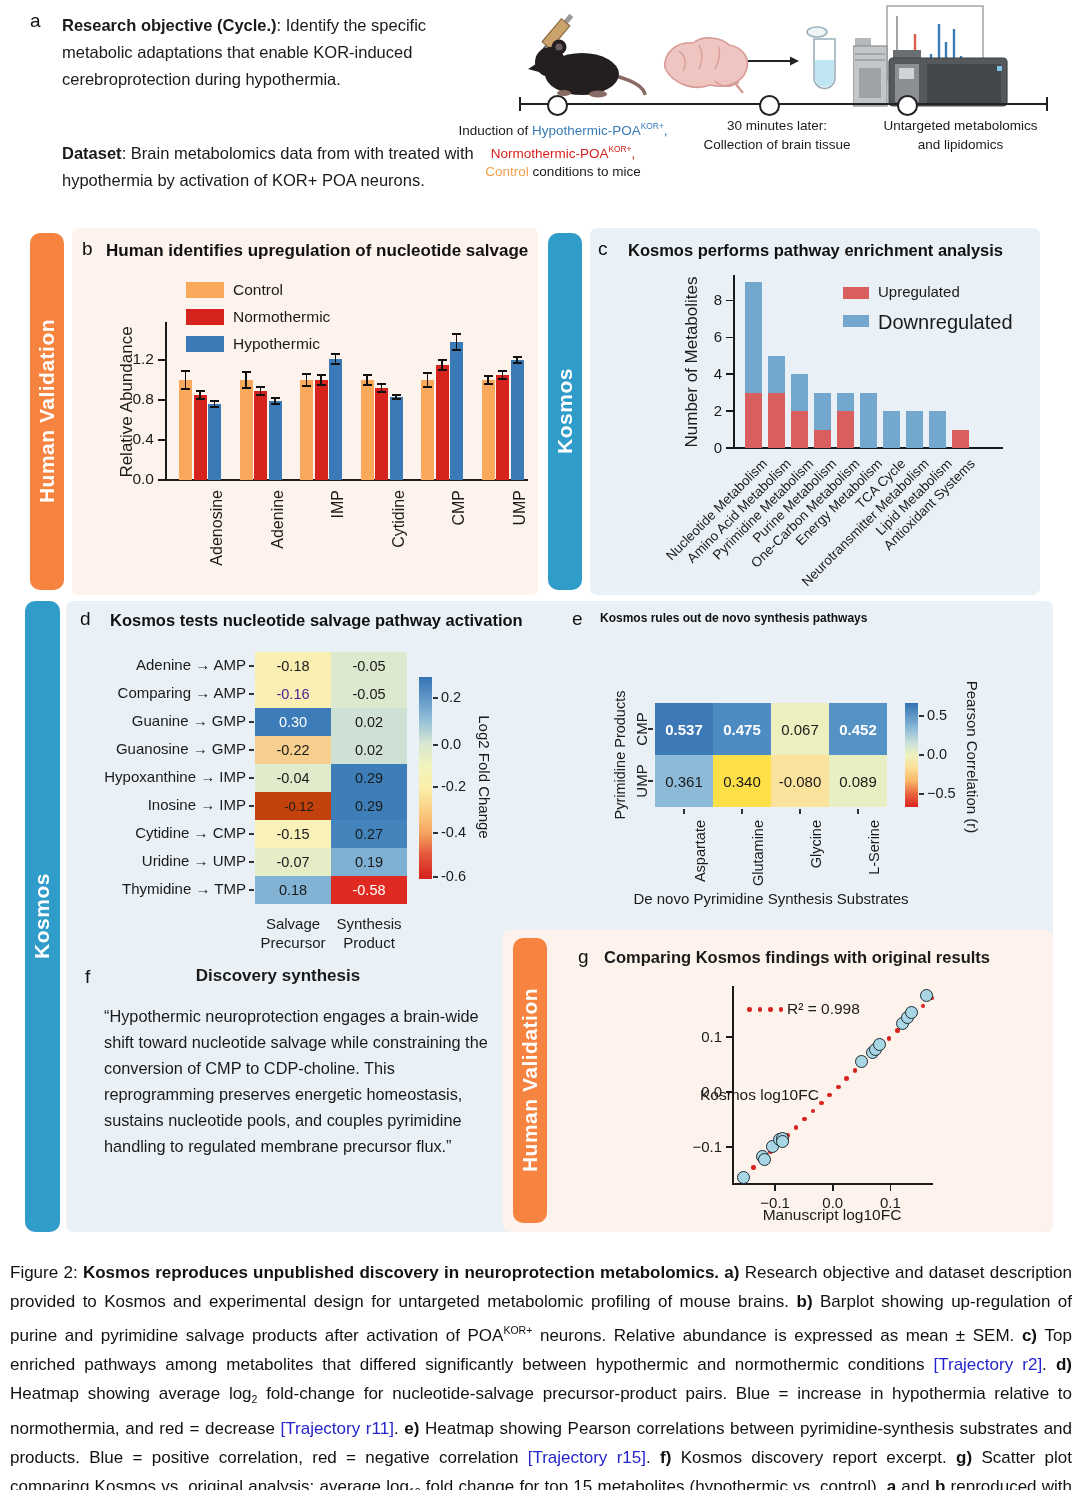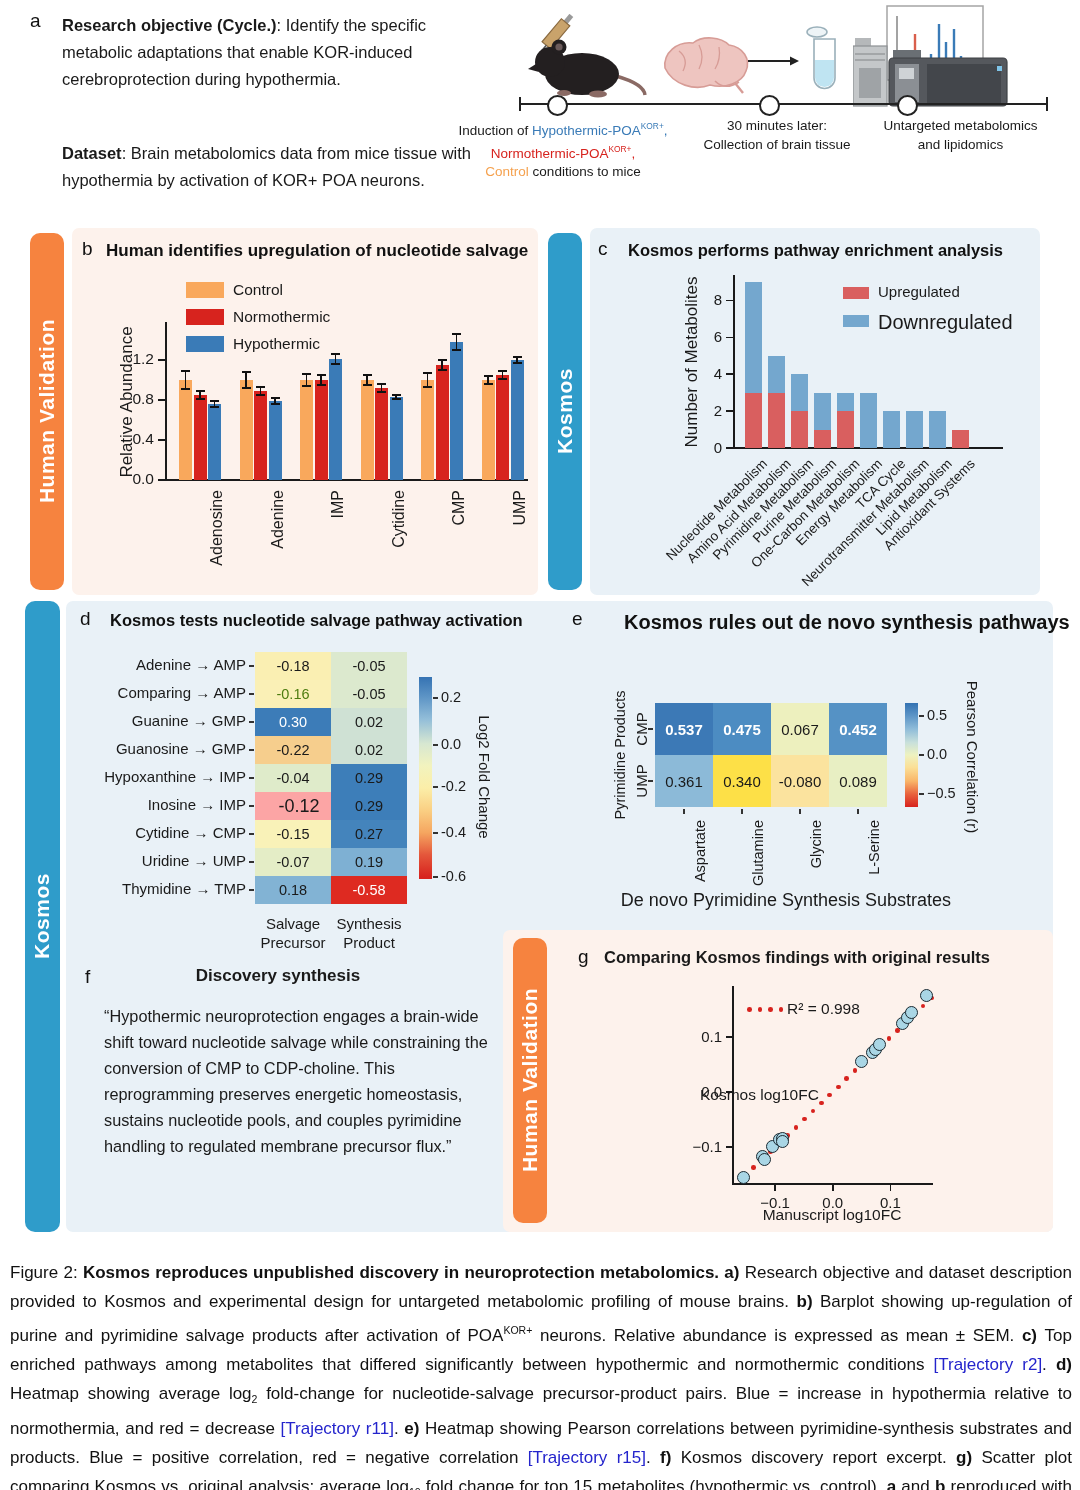--- a/index.html
+++ b/index.html
@@ -28,21 +28,21 @@
   .g-pt{position:absolute;width:13px;height:13px;border-radius:50%;background:#A9D6E5;border:1.6px solid #1c2b33;box-sizing:border-box;}
   .dot{position:absolute;width:4.6px;height:4.6px;border-radius:50%;background:#D7231E;}
 </style>
 </head>
 <body>
 
 <div id="page">
 
   <div class="plabel" style="left:30px;top:10px;">a</div>
   <div class="abs" style="left:62px;top:12px;width:420px;font-size:16.5px;line-height:27px;"><span style="font-weight:bold;">Research objective (Cycle.)</span><span>: Identify the specific metabolic adaptations that enable KOR-induced cerebroprotection during hypothermia.</span></div>
-  <div class="abs" style="left:62px;top:140px;width:435px;font-size:16.5px;line-height:27px;"><span style="font-weight:bold;">Dataset</span><span>: Brain metabolomics data from mice tissue with hypothermia by activation of KOR+ POA neurons.</span></div>
+  <div class="abs" style="left:62px;top:140px;width:435px;font-size:16.5px;line-height:27px;"><span style="font-weight:bold;">Dataset</span><span>: Brain metabolomics data from with treated with hypothermia by activation of KOR+ POA neurons.</span></div>
 
   <div class="abs" style="left:498px;top:10px;width:560px;height:100px;">
     <svg class="abs" style="left:0;top:4px;" width="152" height="86" viewBox="0 0 152 86">
       <path d="M118 62 Q146 70 147 81" stroke="#8a6a64" stroke-width="3.4" fill="none"></path>
       <g transform="rotate(40 56 26)">
         <rect x="51" y="-4" width="5" height="9" fill="#9a9a9a"></rect>
         <rect x="48" y="5" width="11" height="30" fill="#C9A36B" stroke="#8a6a40" stroke-width="1.2"></rect>
         <line x1="53.5" y1="35" x2="53.5" y2="46" stroke="#555" stroke-width="1.6"></line>
       </g>
       <ellipse cx="84" cy="60" rx="37" ry="21" fill="#231f20"></ellipse>
@@ -274,37 +274,37 @@
     <div class="sidebar-label" style="left:17px;top:315px;">Kosmos</div>
   </div>
 
   <div class="plabel" style="left:80px;top:608px;">d</div>
   <div class="ptitle" style="left:110px;top:611px;font-size:16.5px;">Kosmos tests nucleotide salvage pathway activation</div>
   <div class="abs" style="left:0;top:0;width:1080px;height:1490px;">
       <div class="hm-cell" style="position: absolute; left: 255px; top: 652px; width: 76px; height: 28px; background: rgb(250, 239, 178); font-size: 14.5px; color: rgb(26, 26, 26);">-0.18</div>
       <div class="hm-cell" style="position: absolute; left: 331px; top: 652px; width: 76px; height: 28px; background: rgb(220, 233, 206); font-size: 14.5px; color: rgb(26, 26, 26);">-0.05</div>
       <div style="position: absolute; right: 834px; top: 656px; font-size: 15px; white-space: nowrap;">Adenine → AMP</div>
       <div style="position: absolute; left: 249px; top: 665.25px; width: 5px; height: 1.5px; background: rgb(51, 51, 51);"></div>
-      <div class="hm-cell" style="position: absolute; left: 255px; top: 680px; width: 76px; height: 28px; background: rgb(250, 240, 182); font-size: 14.5px; color: #4d7c0f;">-0.16</div>
+      <div class="hm-cell" style="position: absolute; left: 255px; top: 680px; width: 76px; height: 28px; background: rgb(250, 240, 182); font-size: 14.5px; color: #4c1d95;">-0.16</div>
       <div class="hm-cell" style="position: absolute; left: 331px; top: 680px; width: 76px; height: 28px; background: rgb(220, 233, 206); font-size: 14.5px; color: rgb(26, 26, 26);">-0.05</div>
       <div style="position: absolute; right: 834px; top: 684px; font-size: 15px; white-space: nowrap;">Comparing → AMP</div>
       <div style="position: absolute; left: 249px; top: 693.25px; width: 5px; height: 1.5px; background: rgb(51, 51, 51);"></div>
       <div class="hm-cell" style="position: absolute; left: 255px; top: 708px; width: 76px; height: 28px; background: rgb(60, 124, 184); font-size: 14.5px; color: rgb(255, 255, 255);">0.30</div>
       <div class="hm-cell" style="position: absolute; left: 331px; top: 708px; width: 76px; height: 28px; background: rgb(207, 225, 212); font-size: 14.5px; color: rgb(26, 26, 26);">0.02</div>
       <div style="position: absolute; right: 834px; top: 712px; font-size: 15px; white-space: nowrap;">Guanine → GMP</div>
       <div style="position: absolute; left: 249px; top: 721.25px; width: 5px; height: 1.5px; background: rgb(51, 51, 51);"></div>
       <div class="hm-cell" style="position: absolute; left: 255px; top: 736px; width: 76px; height: 28px; background: rgb(246, 206, 141); font-size: 14.5px; color: rgb(26, 26, 26);">-0.22</div>
       <div class="hm-cell" style="position: absolute; left: 331px; top: 736px; width: 76px; height: 28px; background: rgb(207, 225, 212); font-size: 14.5px; color: rgb(26, 26, 26);">0.02</div>
       <div style="position: absolute; right: 834px; top: 740px; font-size: 15px; white-space: nowrap;">Guanosine → GMP</div>
       <div style="position: absolute; left: 249px; top: 749.25px; width: 5px; height: 1.5px; background: rgb(51, 51, 51);"></div>
       <div class="hm-cell" style="position: absolute; left: 255px; top: 764px; width: 76px; height: 28px; background: rgb(223, 235, 202); font-size: 14.5px; color: rgb(26, 26, 26);">-0.04</div>
       <div class="hm-cell" style="position: absolute; left: 331px; top: 764px; width: 76px; height: 28px; background: rgb(61, 126, 185); font-size: 14.5px; color: rgb(26, 26, 26);">0.29</div>
       <div style="position: absolute; right: 834px; top: 768px; font-size: 15px; white-space: nowrap;">Hypoxanthine → IMP</div>
       <div style="position: absolute; left: 249px; top: 777.25px; width: 5px; height: 1.5px; background: rgb(51, 51, 51);"></div>
-      <div class="hm-cell" style="position: absolute; left: 255px; top: 792px; width: 88px; height: 28px; background: #fca5a5; font-size: 18px; color: rgb(26, 26, 26);">-0.12</div>
+      <div class="hm-cell" style="position: absolute; left: 255px; top: 792px; width: 88px; height: 28px; background: #c2410c; font-size: 13px; color: rgb(26, 26, 26);">-0.12</div>
       <div class="hm-cell" style="position: absolute; left: 331px; top: 792px; width: 76px; height: 28px; background: rgb(61, 126, 185); font-size: 14.5px; color: rgb(26, 26, 26);">0.29</div>
       <div style="position: absolute; right: 834px; top: 796px; font-size: 15px; white-space: nowrap;">Inosine → IMP</div>
       <div style="position: absolute; left: 249px; top: 805.25px; width: 5px; height: 1.5px; background: rgb(51, 51, 51);"></div>
       <div class="hm-cell" style="position: absolute; left: 255px; top: 820px; width: 76px; height: 28px; background: rgb(249, 242, 184); font-size: 14.5px; color: rgb(26, 26, 26);">-0.15</div>
       <div class="hm-cell" style="position: absolute; left: 331px; top: 820px; width: 76px; height: 28px; background: rgb(68, 132, 188); font-size: 14.5px; color: rgb(26, 26, 26);">0.27</div>
       <div style="position: absolute; right: 834px; top: 824px; font-size: 15px; white-space: nowrap;">Cytidine → CMP</div>
       <div style="position: absolute; left: 249px; top: 833.25px; width: 5px; height: 1.5px; background: rgb(51, 51, 51);"></div>
       <div class="hm-cell" style="position: absolute; left: 255px; top: 848px; width: 76px; height: 28px; background: rgb(228, 237, 198); font-size: 14.5px; color: rgb(26, 26, 26);">-0.07</div>
       <div class="hm-cell" style="position: absolute; left: 331px; top: 848px; width: 76px; height: 28px; background: rgb(126, 176, 211); font-size: 14.5px; color: rgb(26, 26, 26);">0.19</div>
       <div style="position: absolute; right: 834px; top: 852px; font-size: 15px; white-space: nowrap;">Uridine → UMP</div>
@@ -325,21 +325,21 @@
       <div style="position: absolute; left: 433px; top: 786.25px; width: 5px; height: 1.5px; background: rgb(51, 51, 51);"></div>
       <div style="position: absolute; left: 441px; top: 778px; font-size: 14.5px; white-space: nowrap;">-0.2</div>
       <div style="position: absolute; left: 433px; top: 832.25px; width: 5px; height: 1.5px; background: rgb(51, 51, 51);"></div>
       <div style="position: absolute; left: 441px; top: 824px; font-size: 14.5px; white-space: nowrap;">-0.4</div>
       <div style="position: absolute; left: 433px; top: 876.25px; width: 5px; height: 1.5px; background: rgb(51, 51, 51);"></div>
       <div style="position: absolute; left: 441px; top: 868px; font-size: 14.5px; white-space: nowrap;">-0.6</div>
       <div style="position: absolute; left: 484px; top: 777px; transform: translate(-50%, -50%) rotate(90deg); white-space: nowrap; font-size: 15px;">Log2 Fold Change</div>
     </div>
 
   <div class="plabel" style="left:572px;top:608px;">e</div>
-  <div class="ptitle" style="left:624px;top:611px;font-size:20px;">Kosmos rules out de novo synthesis pathways</div>
+  <div class="ptitle" style="left:600px;top:611px;font-size:12px;">Kosmos rules out de novo synthesis pathways</div>
   <div class="abs" style="left:0;top:0;width:1080px;height:1490px;">
       <div class="hm-cell" style="position: absolute; left: 655px; top: 703px; width: 58px; height: 52px; background: rgb(60, 121, 182); font-size: 15px; font-weight: bold; color: rgb(255, 255, 255);">0.537</div>
       <div class="hm-cell" style="position: absolute; left: 713px; top: 703px; width: 58px; height: 52px; background: rgb(76, 140, 194); font-size: 15px; font-weight: bold; color: rgb(255, 255, 255);">0.475</div>
       <div class="hm-cell" style="position: absolute; left: 771px; top: 703px; width: 58px; height: 52px; background: rgb(237, 240, 190); font-size: 15px; font-weight: normal; color: rgb(26, 26, 26);">0.067</div>
       <div class="hm-cell" style="position: absolute; left: 829px; top: 703px; width: 58px; height: 52px; background: rgb(85, 146, 197); font-size: 15px; font-weight: bold; color: rgb(255, 255, 255);">0.452</div>
       <div style="position: absolute; left: 641px; top: 729px; transform: translate(-50%, -50%) rotate(-90deg); white-space: nowrap; font-size: 15px;">CMP</div>
       <div style="position: absolute; left: 648px; top: 728.25px; width: 5px; height: 1.5px; background: rgb(51, 51, 51);"></div>
       <div class="hm-cell" style="position: absolute; left: 655px; top: 755px; width: 58px; height: 52px; background: rgb(140, 186, 216); font-size: 15px; font-weight: normal; color: rgb(26, 26, 26);">0.361</div>
       <div class="hm-cell" style="position: absolute; left: 713px; top: 755px; width: 58px; height: 52px; background: #fde047; font-size: 15px; font-weight: normal; color: rgb(26, 26, 26);">0.340</div>
       <div class="hm-cell" style="position: absolute; left: 771px; top: 755px; width: 58px; height: 52px; background: rgb(251, 227, 158); font-size: 15px; font-weight: normal; color: rgb(26, 26, 26);">-0.080</div>
@@ -357,21 +357,21 @@
       <div style="position: absolute; left: 620px; top: 755px; transform: translate(-50%, -50%) rotate(-90deg); white-space: nowrap; font-size: 14.5px;">Pyrimidine Products</div>
       <div class="abs cbar-e" style="position: absolute; left: 905px; top: 703px; width: 13px; height: 104px;"></div>
       <div style="position: absolute; left: 919px; top: 715.25px; width: 5px; height: 1.5px; background: rgb(51, 51, 51);"></div>
       <div style="position: absolute; left: 927px; top: 707px; font-size: 14.5px; white-space: nowrap;">0.5</div>
       <div style="position: absolute; left: 919px; top: 754.25px; width: 5px; height: 1.5px; background: rgb(51, 51, 51);"></div>
       <div style="position: absolute; left: 927px; top: 746px; font-size: 14.5px; white-space: nowrap;">0.0</div>
       <div style="position: absolute; left: 919px; top: 793.25px; width: 5px; height: 1.5px; background: rgb(51, 51, 51);"></div>
       <div style="position: absolute; left: 927px; top: 785px; font-size: 14.5px; white-space: nowrap;">−0.5</div>
       <div style="position: absolute; left: 972px; top: 757px; transform: translate(-50%, -50%) rotate(90deg); white-space: nowrap; font-size: 15px;">Pearson Correlation (r)</div>
     </div>
-  <div class="abs" style="left:591px;top:890px;width:360px;text-align:right;font-size:18px;">De novo Pyrimidine Synthesis Substrates</div>
+  <div class="abs" style="left:591px;top:890px;width:360px;text-align:center;font-size:15px;">De novo Pyrimidine Synthesis Substrates</div>
 
   <div class="plabel" style="left:85px;top:966px;">f</div>
   <div class="abs" style="left:108px;top:966px;width:340px;text-align:center;font-weight:bold;font-size:17px;">Discovery synthesis</div>
   <div class="abs" style="left:104px;top:1003px;width:392px;font-size:16.3px;line-height:26px;">“Hypothermic neuroprotection engages a brain-wide shift toward nucleotide salvage while constraining the conversion of CMP to CDP-choline. This reprogramming preserves energetic homeostasis, sustains nucleotide pools, and couples pyrimidine handling to regulated membrane precursor flux.”</div>
 
   <div class="card" style="left:503px;top:930px;width:550px;height:302px;background:#FDF2EC;"></div>
   <div class="sidebar sidebar-orange" style="left:513px;top:938px;height:285px;">
     <div class="sidebar-label" style="left:17px;top:142px;">Human Validation</div>
   </div>
   <div class="plabel" style="left:578px;top:946px;">g</div>

